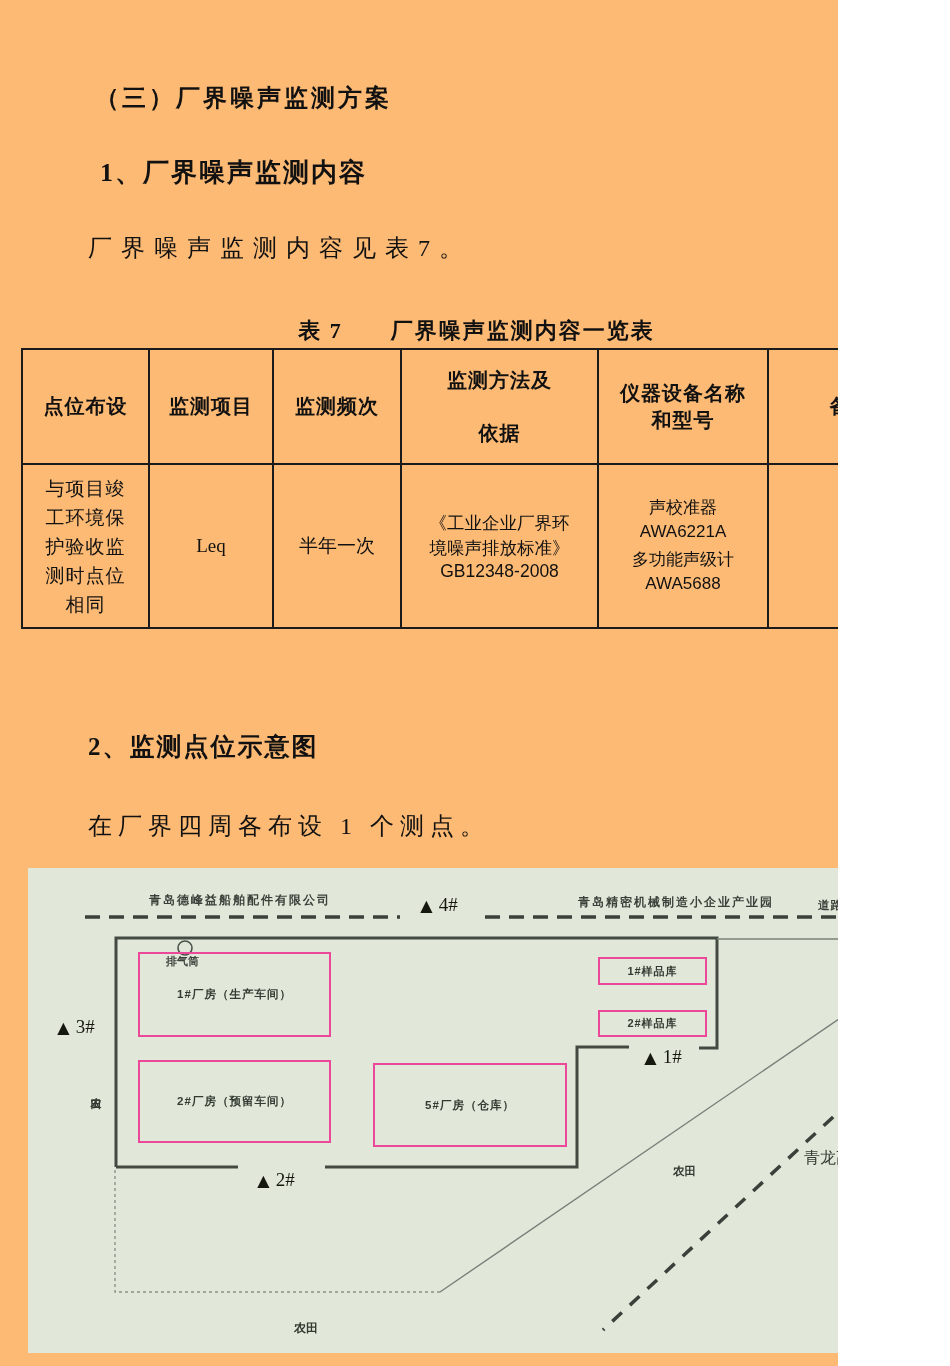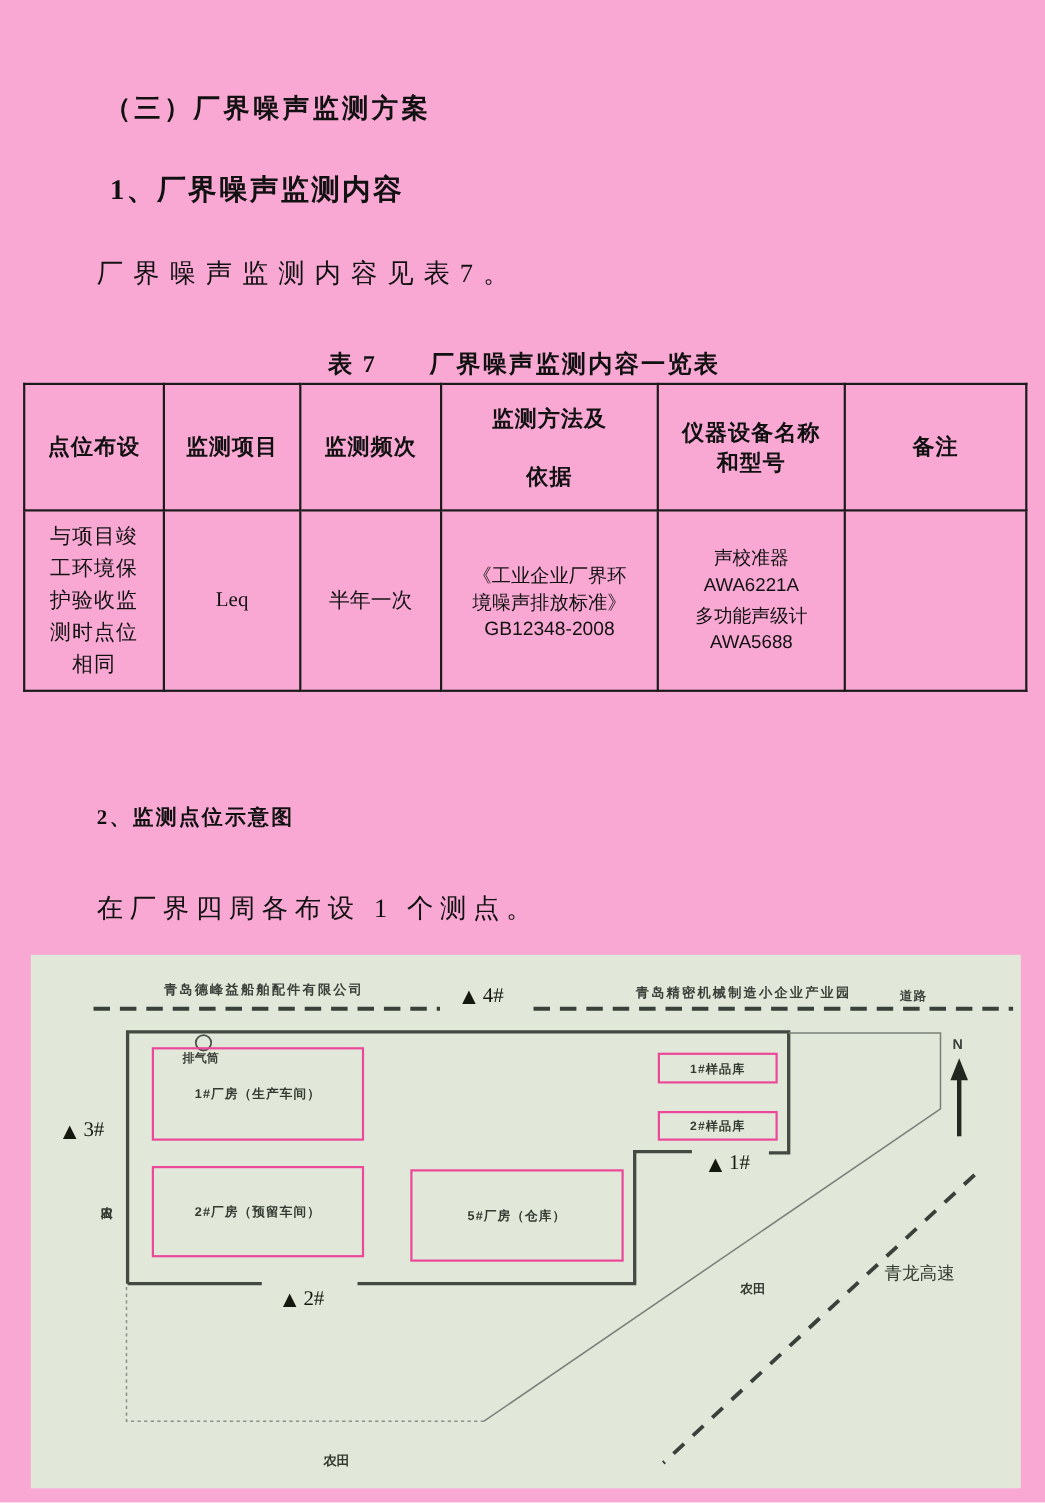--- a/index.html
+++ b/index.html
@@ -1,28 +1,28 @@
 <!DOCTYPE html>
 <html><head>
 <meta charset="utf-8">
 <style>
   * { margin:0; padding:0; box-sizing:border-box; }
   html,body { background:#ffffff; }
   .page {
-    position:relative; width:950px; height:1366px; background:#f9a8d4;
+    position:relative; width:838px; height:1366px; background:#fdba74;
     font-family:"Liberation Serif", serif; color:#111; overflow:hidden;
   }
   .abs { position:absolute; }
 
   
   .h-section { left:95px; top:82px; font-size:24px; font-weight:bold; letter-spacing:3px; }
   .h-sub1    { left:100px; top:155px; font-size:26px; font-weight:bold; letter-spacing:2px; }
   .p-sub1    { left:88px; top:232px; font-size:24px; letter-spacing:9px; }
   .tbl-caption { left:21px; top:316px; width:911px; text-align:center; font-size:22px; font-weight:bold; letter-spacing:2px; }
-  .h-sub2    { left:88px; top:730px; font-size:19px; font-weight:bold; letter-spacing:2px; }
+  .h-sub2    { left:88px; top:730px; font-size:25px; font-weight:bold; letter-spacing:2px; }
   .p-sub2    { left:88px; top:810px; font-size:24px; letter-spacing:6px; }
 
   
   table.monitor { position:absolute; left:21px; top:348px; width:911px; border-collapse:collapse; table-layout:fixed; }
   table.monitor td { border:2px solid #1b1b1b; text-align:center; vertical-align:middle; padding:4px 2px; }
   tr.hdr td { height:115px; font-size:20px; font-weight:bold; letter-spacing:1px; }
   tr.bdy td { height:164px; font-size:19px; }
   .hdr-gap { margin-top:26px; }
   .points-cell { width:82px; margin:0 auto; line-height:29px; letter-spacing:1px; }
   .sans { font-family:"Liberation Sans", sans-serif; }

